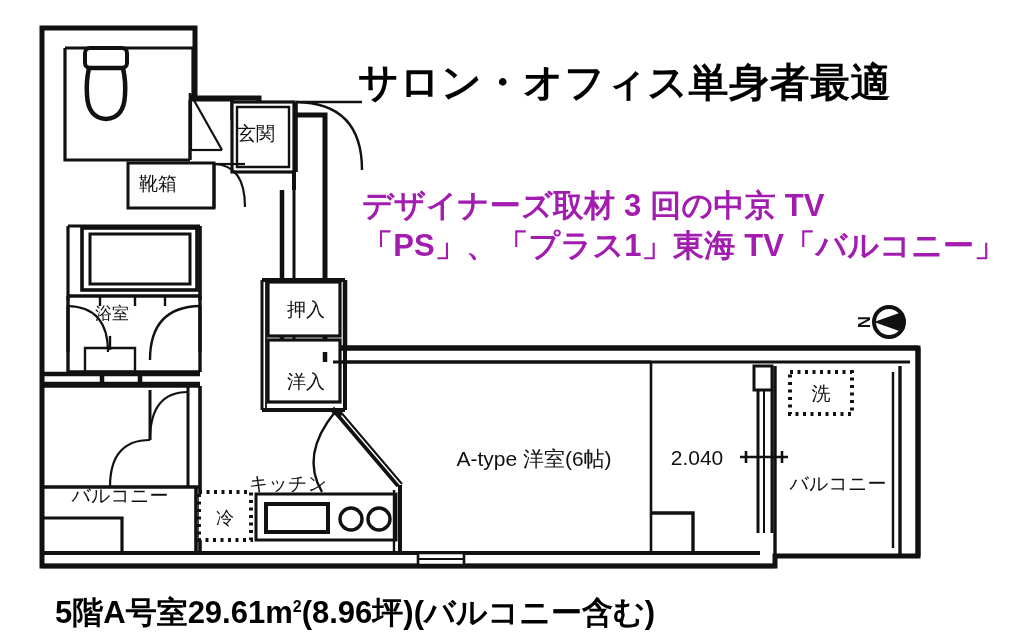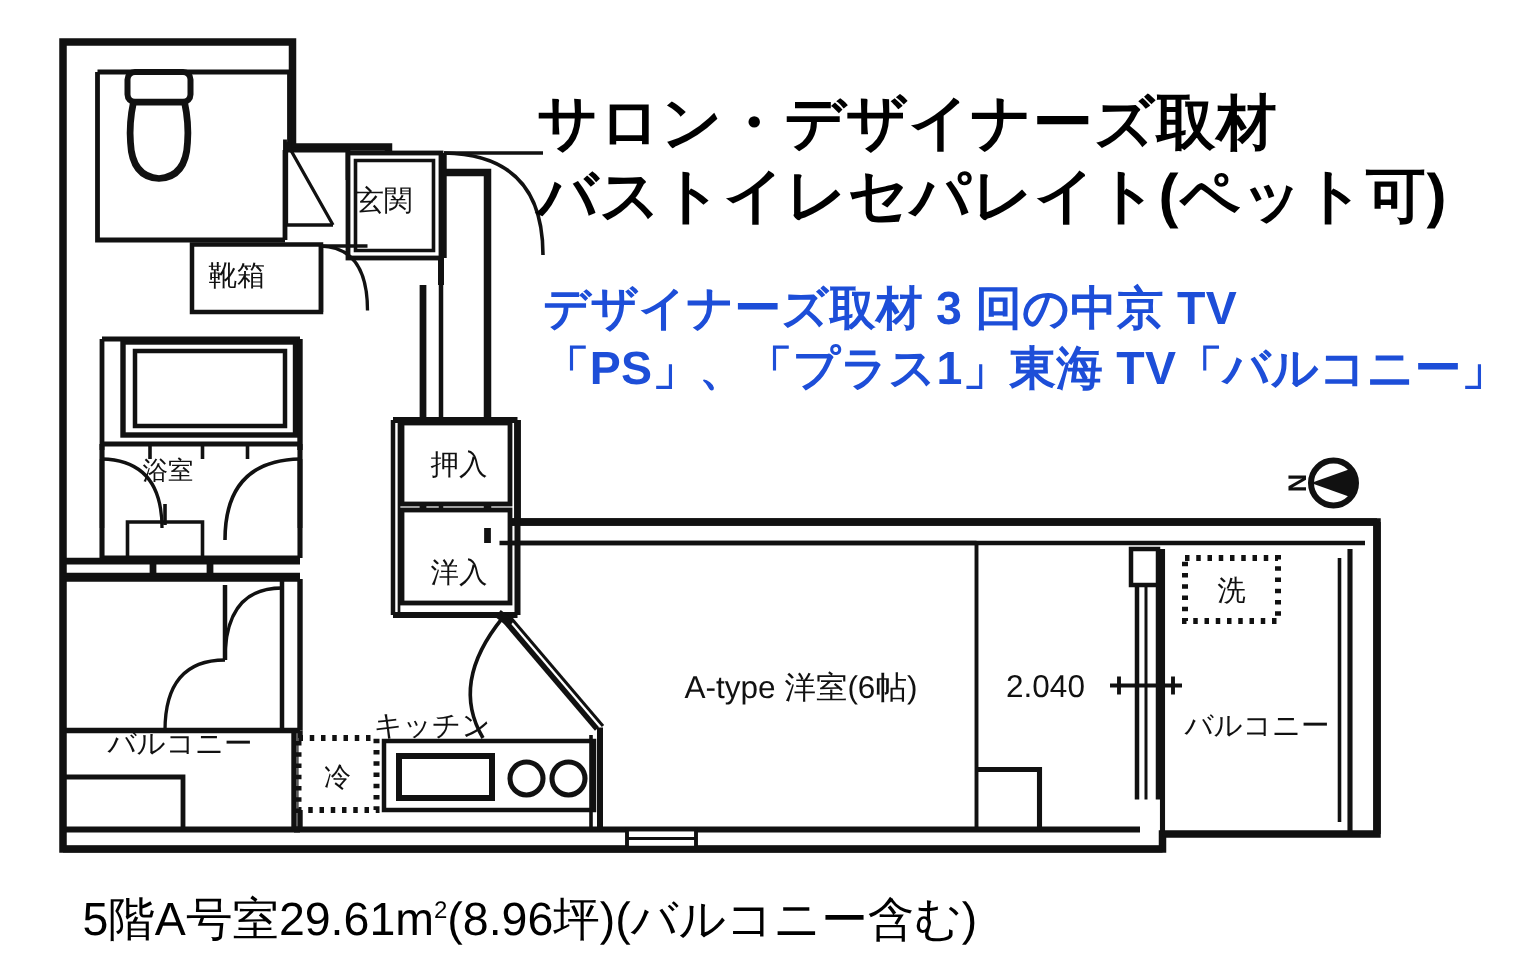--- a/index.html
+++ b/index.html
@@ -16,27 +16,27 @@
   
   .copy-block{position:absolute;}
   #headline{left:358px;top:58px;width:580px;}
   .headline-line{
     font-size:40px;font-weight:bold;line-height:1.22;
     letter-spacing:0.5px;white-space:nowrap;color:#000000;
   }
   #subhead{left:362px;top:186px;width:575px;}
   .subhead-line{
     font-size:31px;font-weight:bold;line-height:1.30;
-    letter-spacing:0.2px;white-space:nowrap;color:#1d4ed8;
+    letter-spacing:0.2px;white-space:nowrap;color:#a21caf;
   }
 
   
   #caption{
     position:absolute;left:55px;top:592px;
-    font-size:31px;font-weight:normal;letter-spacing:0px;
+    font-size:31px;font-weight:bold;letter-spacing:0px;
     white-space:nowrap;color:#000000;
   }
   #caption .sup{font-size:16px;vertical-align:super;}
 </style>
 </head>
 <body>
 
 <div id="root">
 
   <svg id="plan" viewBox="0 0 1019 642">
@@ -171,22 +171,21 @@
       <text x="288" y="485" font-size="19">キッチン</text>
       <text x="225" y="519" font-size="18">冷</text>
       <text x="821" y="395" font-size="19">洗</text>
       <text x="534" y="460" font-size="21">A-type 洋室(6帖)</text>
       <text x="697" y="459" font-size="21">2.040</text>
       <text x="866" y="322" font-size="17" font-weight="bold" transform="rotate(-90 866 322)">N</text>
     </g>
   </svg>
 
   <div class="copy-block" id="headline">
-    <div class="headline-line">サロン・デザイナーズ取材</div>
-    <div class="headline-line">バストイレセパレイト(ペット可)</div>
+    <div class="headline-line">サロン・オフィス単身者最適</div>
   </div>
 
   <div class="copy-block" id="subhead">
     <div class="subhead-line">デザイナーズ取材 3 回の中京 TV</div>
     <div class="subhead-line">「PS」、「プラス1」東海 TV「バルコニー」</div>
   </div>
 
   <div id="caption"><span>5階A号室29.61m</span><span class="sup">2</span><span>(8.96坪)(バルコニー含む)</span></div>
 
 </div>

